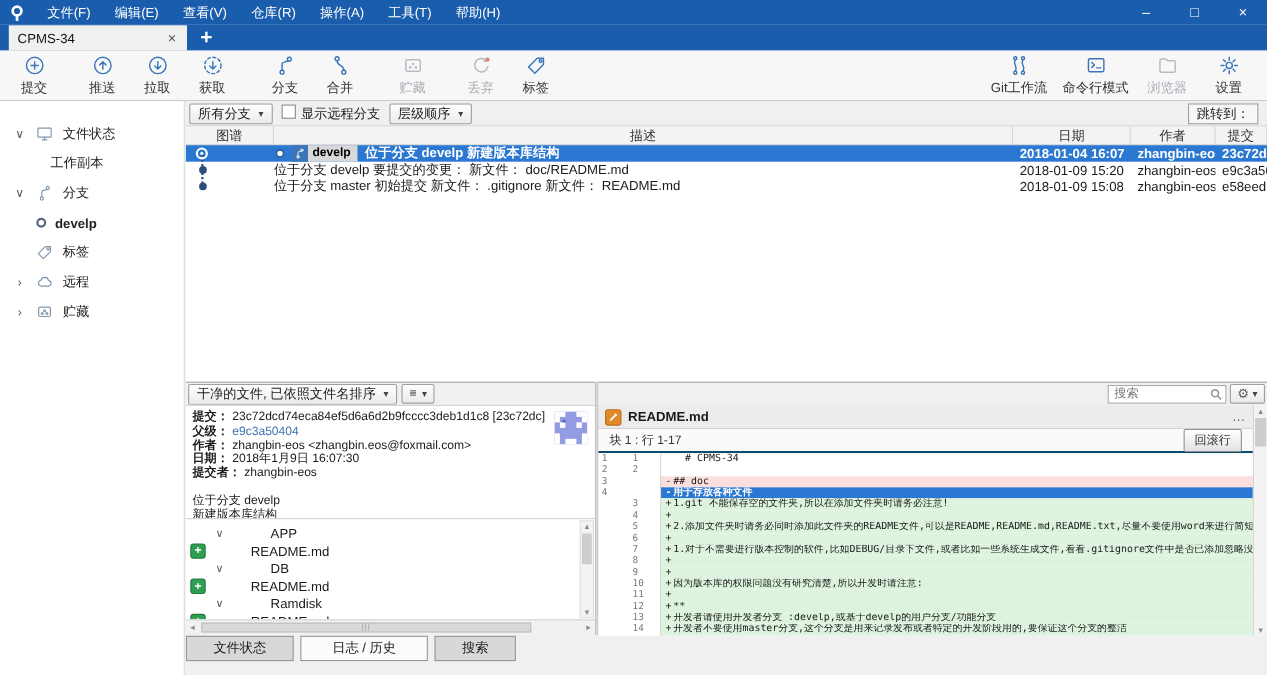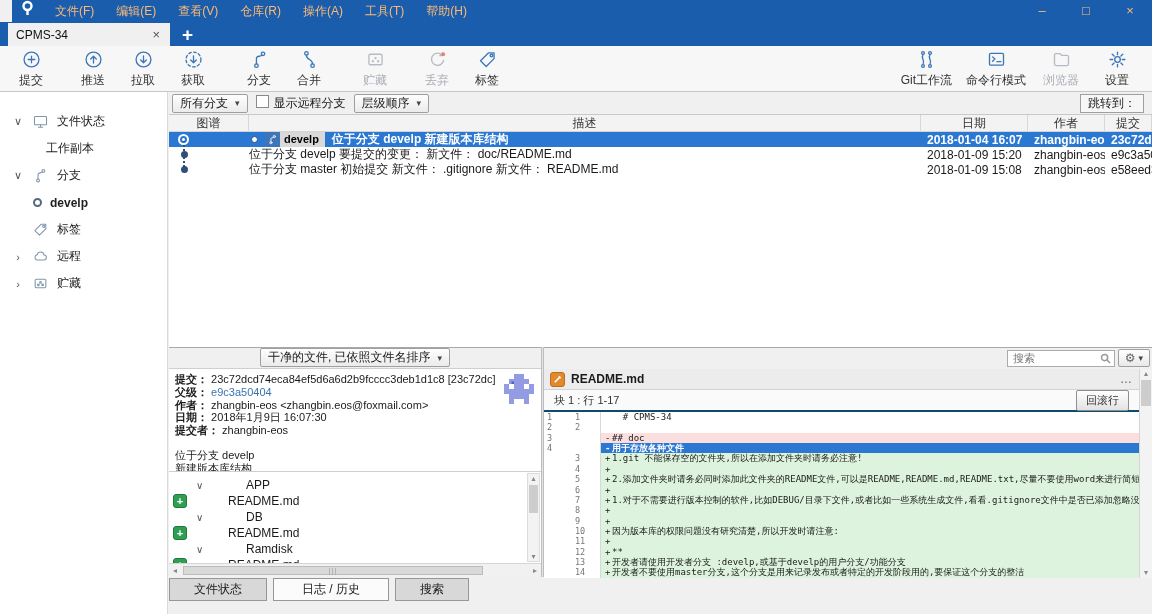--- a/index.html
+++ b/index.html
@@ -1,21 +1,21 @@
 <!DOCTYPE html>
 <html><head>
 <meta charset="utf-8">
 <style>
   * { box-sizing: border-box; margin: 0; padding: 0; }
   html,body { width:1152px; height:614px; overflow:hidden; }
   body { font-family:"Liberation Sans",sans-serif; background:#f0f0f0; position:relative; font-size:12px; color:#1a1a1a; }
   svg { display:block; }
 
   
-  .titlebar { position:absolute; top:0; left:12px; right:0; height:22px; background:#1a5dad; display:flex; color:#fdba74; }
+  .titlebar { position:absolute; top:0; left:0; right:0; height:22px; background:#1a5dad; display:flex; align-items:center; color:#ffffff; }
   .app-logo { margin:0 10px 0 9px; }
   .menu-item { padding:0 11px; font-size:12px; line-height:22px; cursor:default; }
   .win-controls { margin-left:auto; display:flex; height:22px; }
   .win-btn { width:44px; text-align:center; line-height:22px; font-size:13px; }
 
   
   .tabbar { position:absolute; top:22px; left:0; right:0; height:24px; background:#1a5dad; display:flex; align-items:flex-end; }
   .tab { margin-left:8px; width:162px; height:23px; background:#f0f0f0; color:#111; display:flex; align-items:center; padding:0 8px; font-size:12px; }
   .tab-label { flex:1; }
   .tab-close { color:#555; font-size:13px; padding:0 2px; }
@@ -68,21 +68,21 @@
   .node-ring i { width:3px; height:3px; background:#fff; border-radius:50%; }
   .node-dot { position:absolute; left:12px; top:4px; width:7px; height:7px; background:#2d4f79; border-radius:50%; }
   .desc-bullet { width:7px; height:7px; background:#fff; border:1px solid #2d4f79; border-radius:50%; margin:0 7px 0 2px; flex:none; }
   .branch-badge { display:flex; align-items:center; margin-right:7px; flex:none; }
   .badge-icon { width:15px; height:15px; background:#3e74b8; display:flex; align-items:center; justify-content:center; }
   .badge-icon svg { width:11px; height:11px; stroke:#fff; fill:none; stroke-width:1.8; stroke-linecap:round; }
   .badge-name { height:15px; background:#d9d9d9; color:#000; font-size:11px; font-weight:bold; padding:0 6px 0 4px; line-height:15px; }
   .lrow .c-date, .lrow .c-auth, .lrow .c-hash { overflow:hidden; padding-left:6px; justify-content:flex-start; }
 
   
-  .bl-toolbar { position:absolute; left:169px; top:347px; width:372px; height:21px; background:#f0f0f0; border-top:1px solid #a9a9a9; display:flex; align-items:center; gap:4px; padding:0 2px;flex-direction:column; }
+  .bl-toolbar { position:absolute; left:169px; top:347px; width:372px; height:21px; background:#f0f0f0; border-top:1px solid #a9a9a9; display:flex; align-items:center; gap:4px; padding:0 2px; }
   .menu-btn { border:1px solid #9f9f9f; border-radius:2px; background:linear-gradient(#fefefe,#ebebeb); height:18px; display:flex; align-items:center; gap:5px; padding:0 6px; font-size:11px; }
   .commit-meta { position:absolute; left:169px; top:368px; width:372px; height:103px; background:#fff; border-top:1px solid #cfcfcf; font-size:11px; line-height:12.8px; padding:4px 6px; }
   .meta-line b { font-weight:bold; }
   .meta-link { color:#3b73af; }
   .meta-gap { height:12px; }
   .identicon { position:absolute; right:7px; top:5px; }
 
   
   .file-tree { position:absolute; left:169px; top:471px; width:372px; height:92px; background:#fff; border-top:1px solid #cfcfcf; overflow:hidden; padding-top:5px; }
   .tree-row { height:16px; display:flex; align-items:center; font-size:12px; position:relative; }

